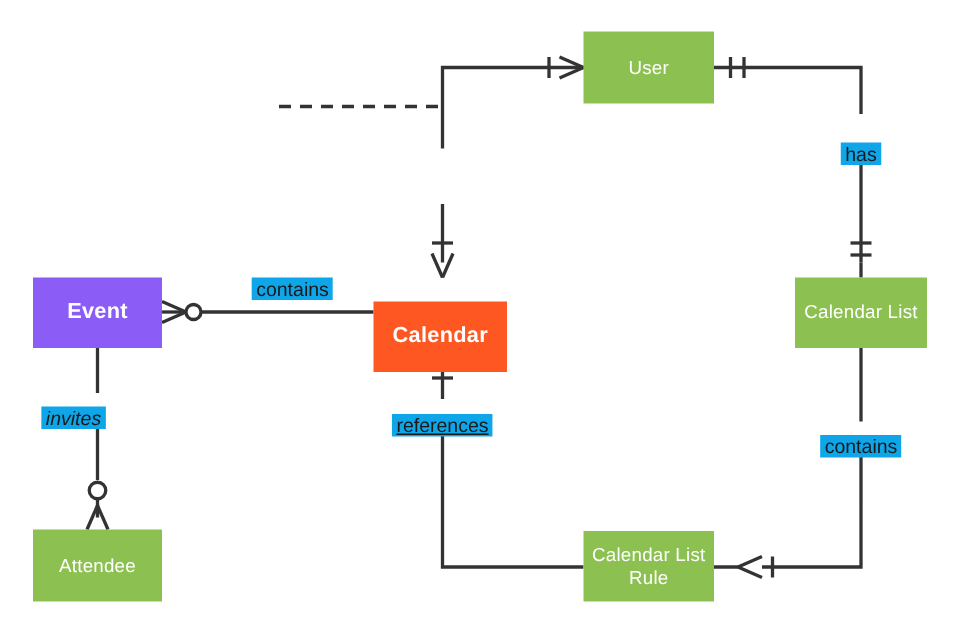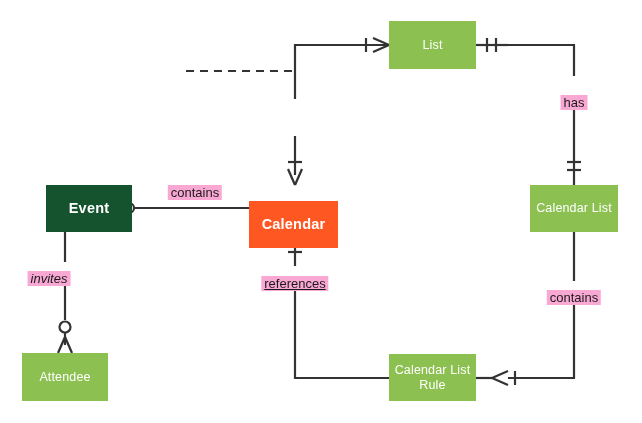--- a/index.html
+++ b/index.html
@@ -39,21 +39,21 @@
     font-size: 14.5px;
     font-weight: bold;
     letter-spacing: 0.2px;
   }
   .rel-label {
     position: absolute;
     color: #1a1a1a;
     font-size: 13px;
     line-height: 15px;
     white-space: nowrap;
-    background: #f9a8d4;
+    background: #0ea5e9;
     padding: 0 3px;
     z-index: 4;
   }
   .rel-label.center {
     transform: translateX(-50%);
   }
 </style>
 </head>
 <body>
 
@@ -127,24 +127,24 @@
         <line x1="508" y1="385" x2="492" y2="378"></line>
         <line x1="476" y1="378" x2="492" y2="378"></line>
         <line x1="515" y1="371" x2="515" y2="385"></line>
       </g>
 
     </g>
   </svg>
 
 
   <div class="entity-box" style="left:389px; top:21px; width:87px; height:48px; background:#8cc152;">
-    <span>List</span>
+    <span>User</span>
   </div>
 
-  <div class="entity-box primary" style="left:22px; top:185px; width:86px; height:47px; background:#14532d;margin-left:24px;">
+  <div class="entity-box primary" style="left:22px; top:185px; width:86px; height:47px; background:#8b5cf6;">
     <span>Event</span>
   </div>
 
   <div class="entity-box primary" style="left:249px; top:185px; width:89px; height:47px; background:#ff5722;margin-top:16px;">
     <span>Calendar</span>
   </div>
 
   <div class="entity-box" style="left:530px; top:185px; width:88px; height:47px; background:#8cc152;">
     <span>Calendar List</span>
   </div>

